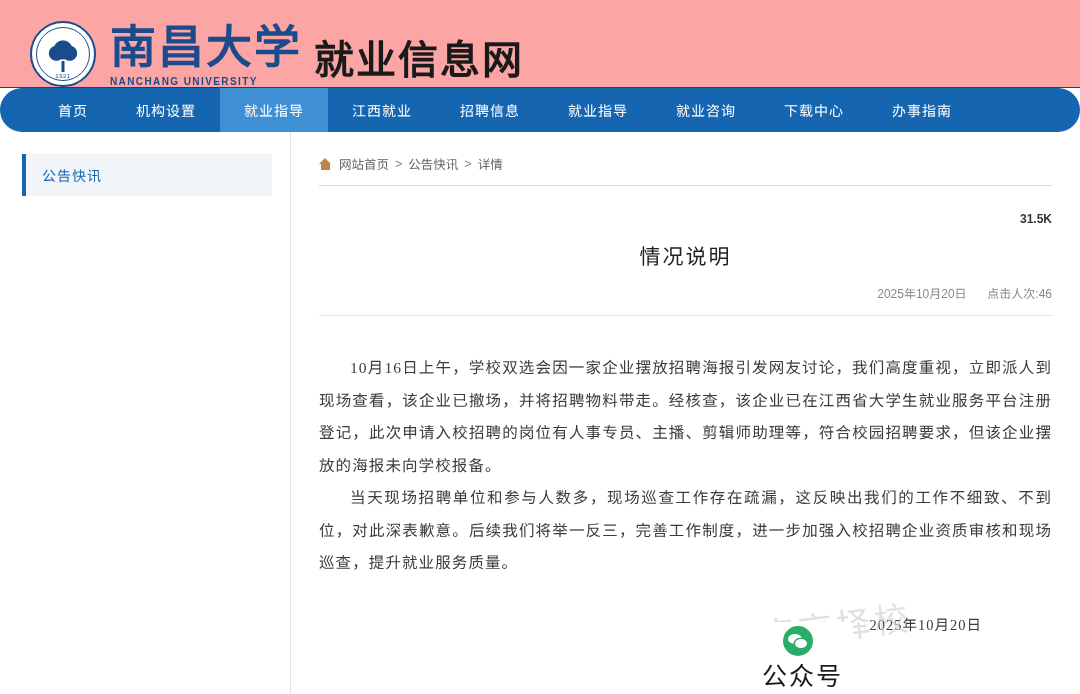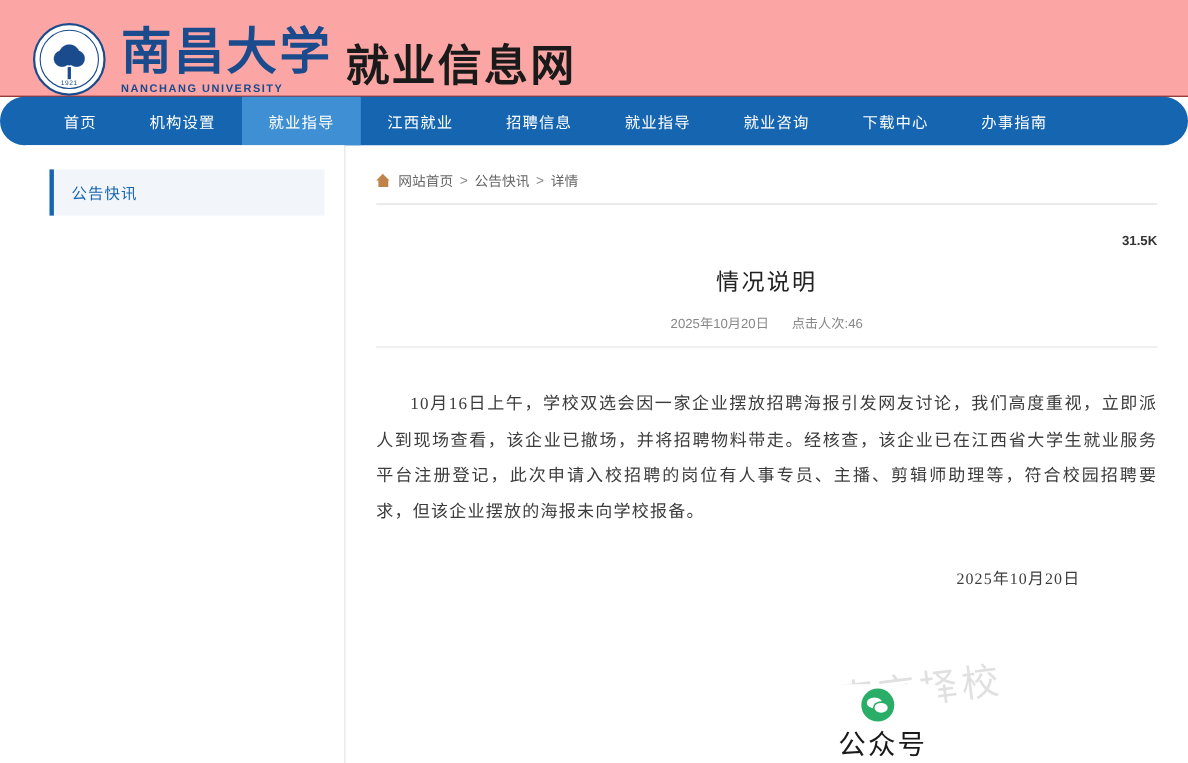--- a/index.html
+++ b/index.html
@@ -114,21 +114,20 @@
     letter-spacing: 1px;
   }
   .nav-item.active {
     background: #3f8fd4;
   }
 
   
   .content {
     display: flex;
     height: 562px;
-    padding-left: 23px;
   }
   .sidebar {
     width: 290px;
     flex: 0 0 290px;
     background: #ffffff;
     padding: 22px 18px 0 22px;
   }
   .side-card {
     background: #f2f6fa;
     height: 42px;
@@ -193,21 +192,21 @@
 
   .doc-title {
     text-align: center;
     font-family: "Liberation Serif", serif;
     font-size: 21px;
     color: #222222;
     letter-spacing: 2px;
     margin-top: 14px;
   }
   .doc-meta {
-    text-align: center;
+    text-align: right;
     font-size: 12px;
     color: #888888;
     margin-top: 14px;
     padding-bottom: 14px;
     border-bottom: 1px solid #e4e4e4;
   }
   .doc-meta .gap { display: inline-block; width: 14px; }
 
   .doc-body {
     margin-top: 36px;
@@ -346,20 +345,21 @@
       <div class="doc-title">情况说明</div>
 
       <div class="doc-meta">
         <span>2025年10月20日</span>
         <span class="gap"></span>
         <span>点击人次:46</span>
       </div>
 
       <div class="doc-body">
         <p>10月16日上午，学校双选会因一家企业摆放招聘海报引发网友讨论，我们高度重视，立即派人到现场查看，该企业已撤场，并将招聘物料带走。经核查，该企业已在江西省大学生就业服务平台注册登记，此次申请入校招聘的岗位有人事专员、主播、剪辑师助理等，符合校园招聘要求，但该企业摆放的海报未向学校报备。</p>
+        <p>当天现场招聘单位和参与人数多，现场巡查工作存在疏漏，这反映出我们的工作不细致、不到位，对此深表歉意。后续我们将举一反三，完善工作制度，进一步加强入校招聘企业资质审核和现场巡查，提升就业服务质量。</p>
       </div>
 
       <div class="signature">
         <div>2025年10月20日</div>
       </div>
 
     </div>
   </div>
 
   <div class="watermark">南京择校</div>

